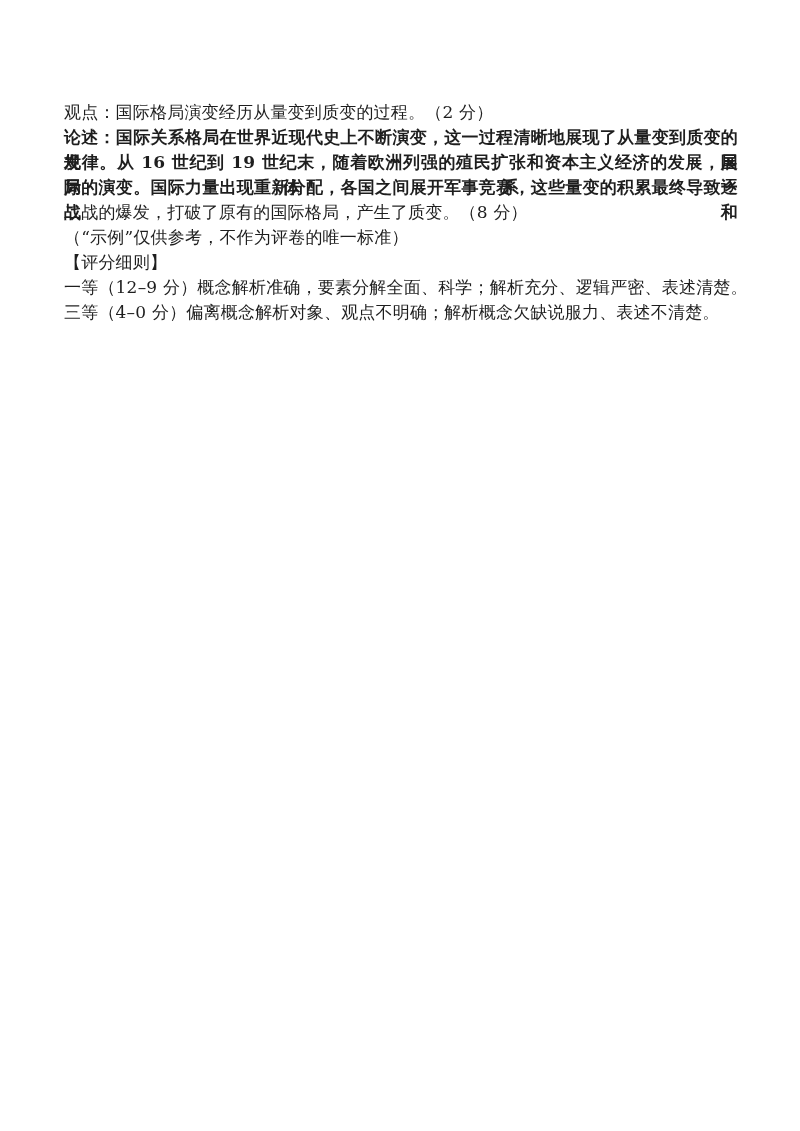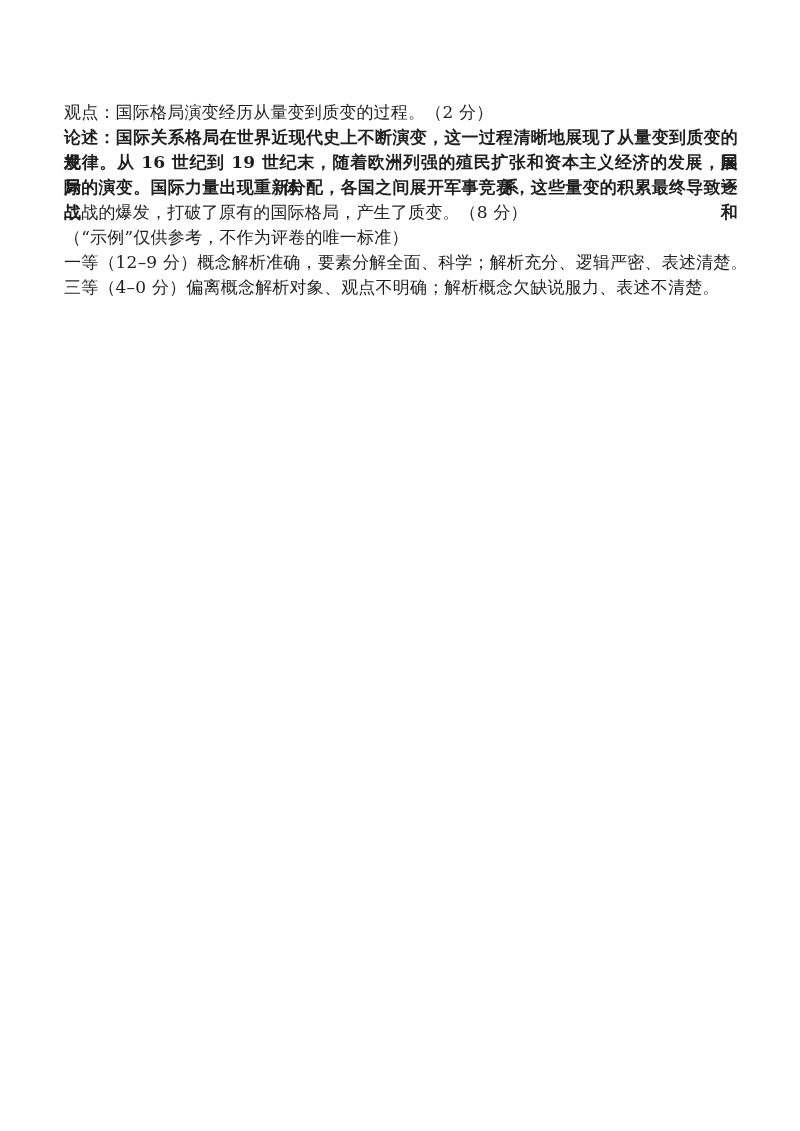--- a/index.html
+++ b/index.html
@@ -51,16 +51,17 @@
 <body>
 
 <div class="page">
   <div class="content" id="text-block">
       <div class="line">观点：国际格局演变经历从量变到质变的过程。（2 分）</div>
       <div class="line justify">论述：国际关系格局在世界近现代史上不断演变，这一过程清晰地展现了从量变到质变的发展</div>
       <div class="line justify">规律。从 16 世纪到 19 世纪末，随着欧洲列强的殖民扩张和资本主义经济的发展，国际体系逐</div>
       <div class="line justify">局的演变。国际力量出现重新分配，各国之间展开军事竞赛，这些量变的积累最终导致一战和</div>
       <div class="line">二战的爆发，打破了原有的国际格局，产生了质变。（8 分）</div>
       <div class="line">（“示例”仅供参考，不作为评卷的唯一标准）</div>
+      <div class="line">【评分细则】</div>
       <div class="line">一等（12–9 分）概念解析准确，要素分解全面、科学；解析充分、逻辑严密、表述清楚。</div>
       <div class="line">三等（4–0 分）偏离概念解析对象、观点不明确；解析概念欠缺说服力、表述不清楚。</div>
     </div>
 </div>
 
 </body></html>

